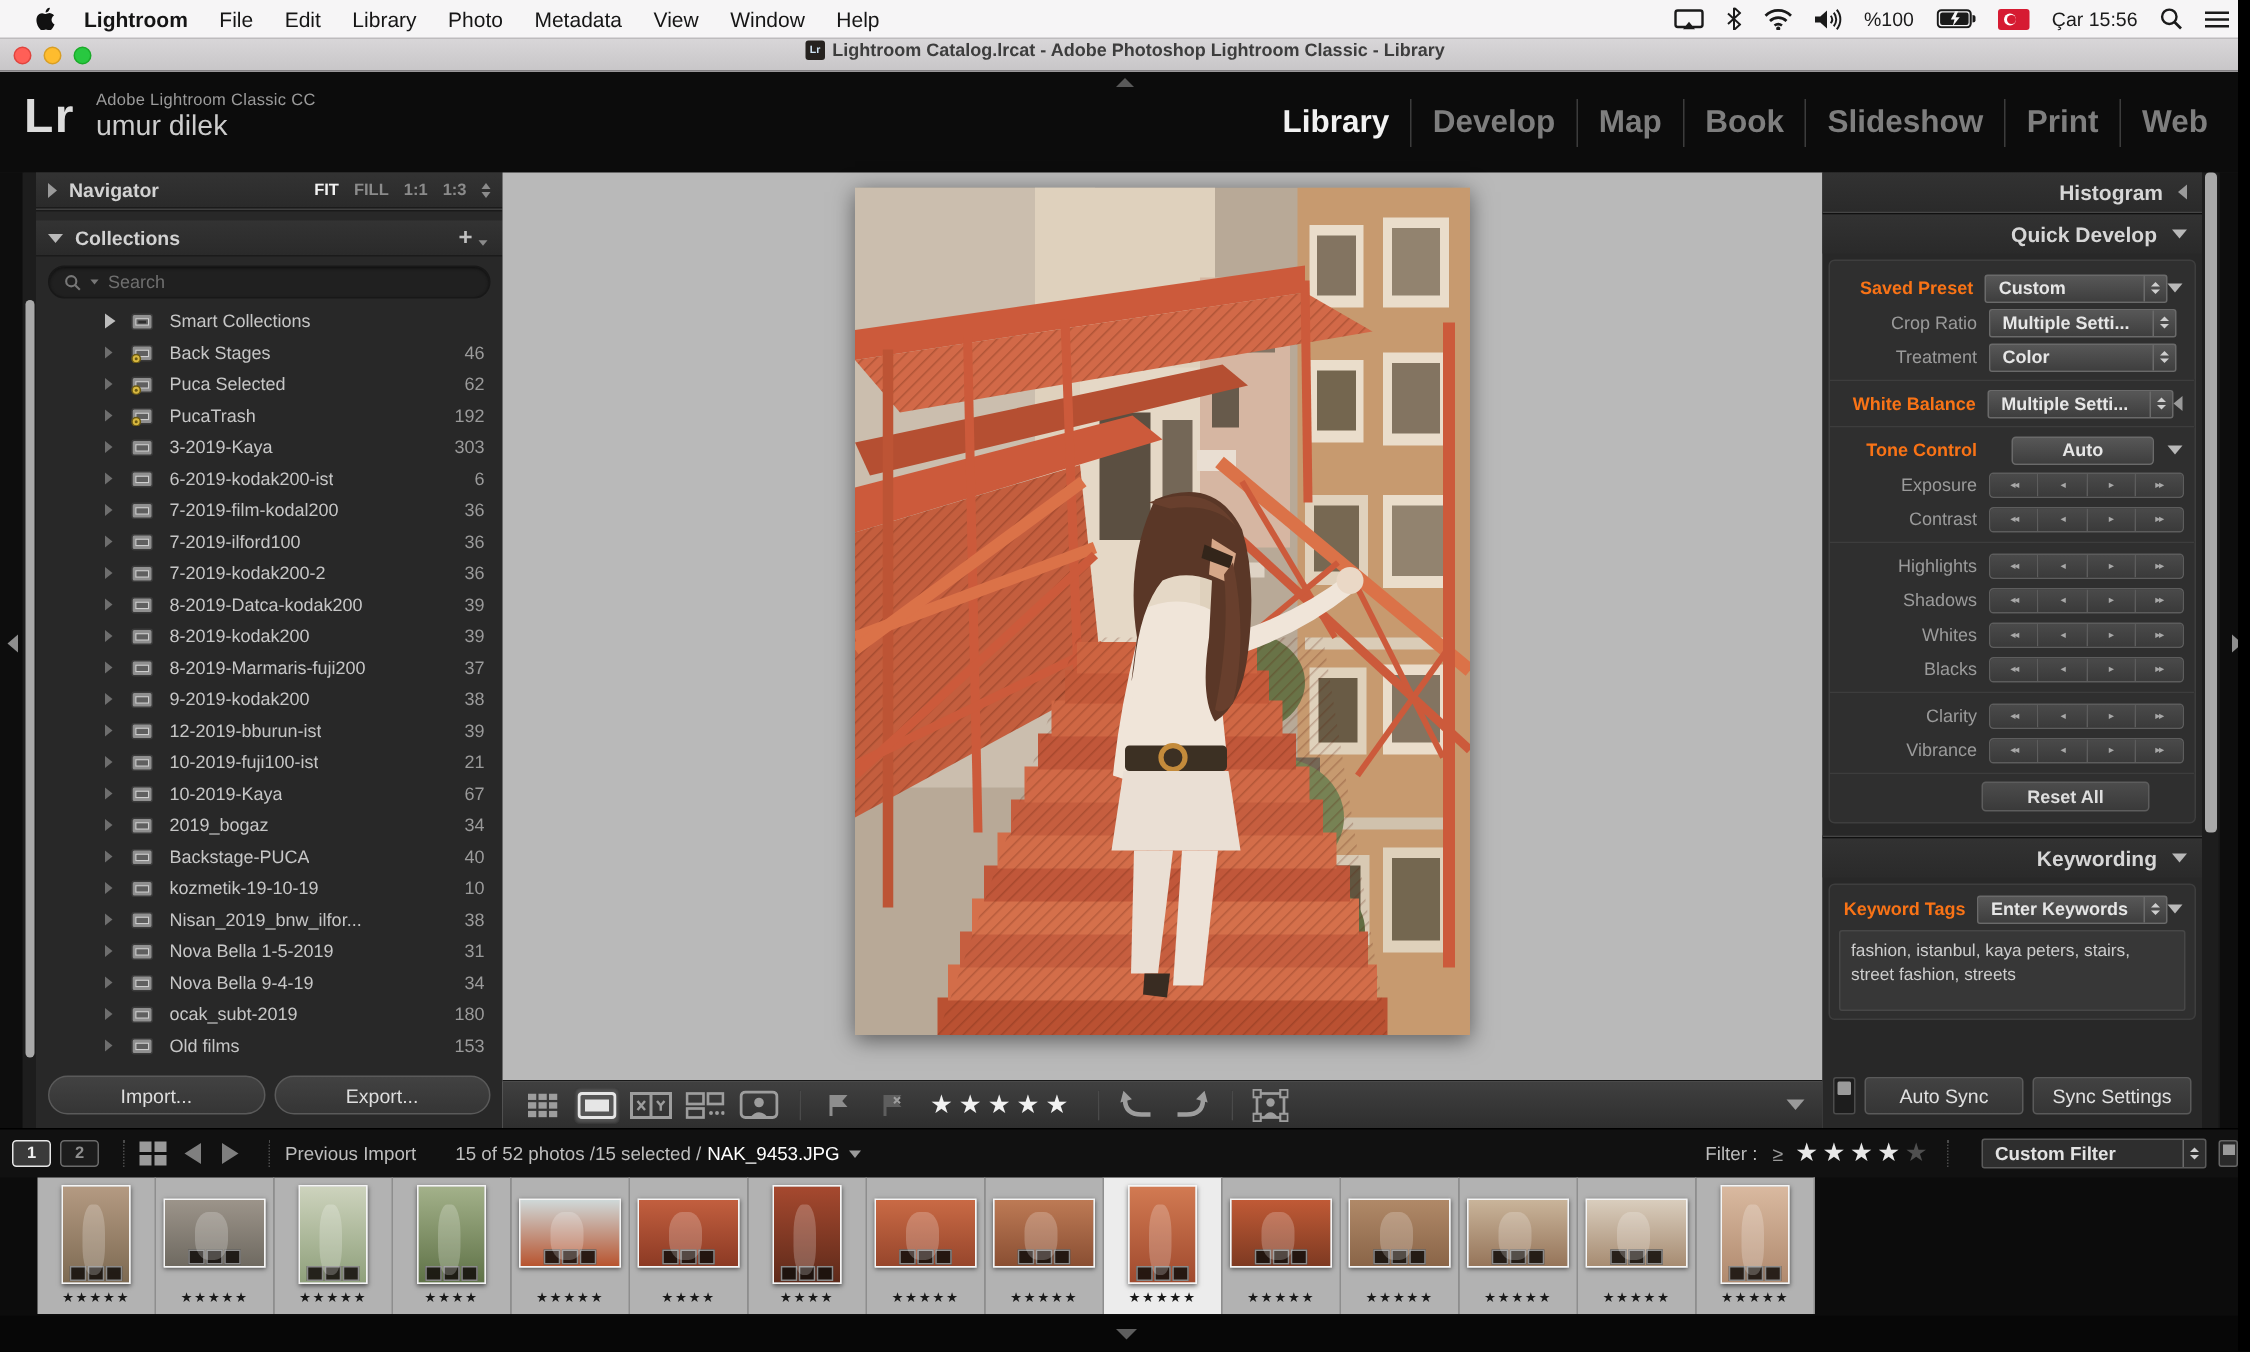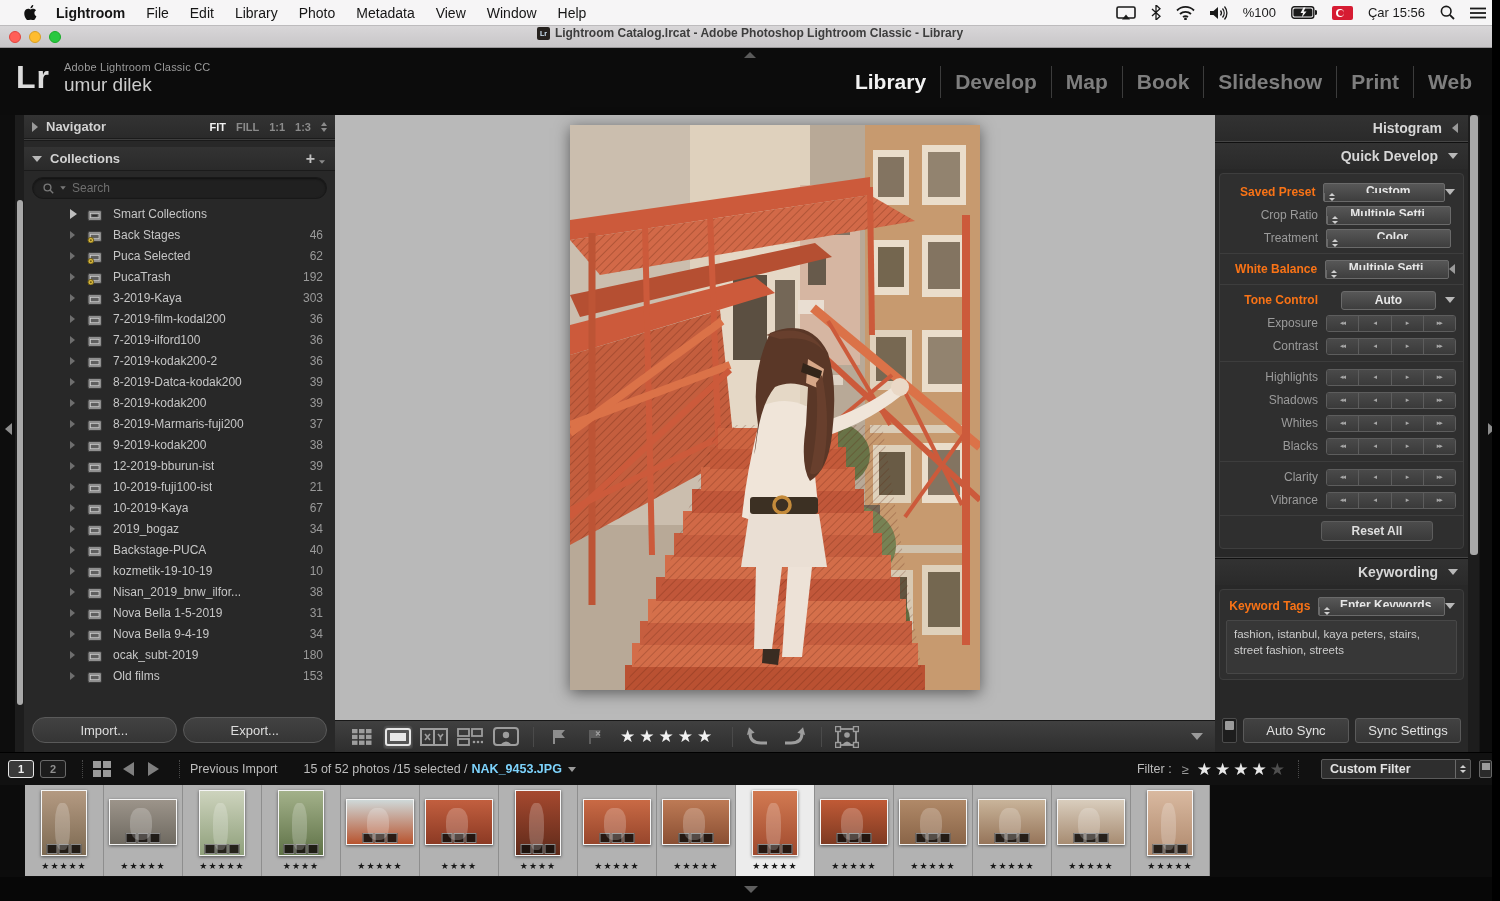--- a/index.html
+++ b/index.html
@@ -107,21 +107,21 @@
   .right-panel { position:absolute; left:1215px; top:0; width:253px; height:637px; background:#282828; }
   .rp-header { height:26px; display:flex; align-items:center; justify-content:flex-end; gap:10px; padding:0 10px;
                background:linear-gradient(#323232,#2a2a2a); }
   .rp-title { font-size:14px; font-weight:700; color:#d6d6d6; }
   .rp-divider { height:2px; background:#101010; border-top:1px solid #454545; }
   .qd-box,.kw-box { margin:4px 4px 0 4px; background:#2f2f2f; border:1px solid #3e3e3e; border-radius:4px; padding:5px 6px; }
   .qd-row { display:flex; align-items:center; height:20px; margin:3px 0; }
   .qd-label { width:92px; text-align:right; font-size:12px; color:#9b9b9b; margin-right:8px; white-space:nowrap;}
   .qd-label.strong { color:#f97316; font-weight:700; }
   .dropdown { width:125px; height:19px; background:linear-gradient(#575757,#3e3e3e); border:1px solid #6a6a6a;
-              border-radius:2px; display:flex; align-items:center; font-size:12px; font-weight:700; color:#e6e6e6;flex-direction:column; }
+              border-radius:2px; display:flex; align-items:center; font-size:12px; font-weight:700; color:#e6e6e6; }
   .dd-text { flex:1; padding-left:8px; white-space:nowrap; overflow:hidden;}
   .dd-step { width:15px; align-self:stretch; border-left:1px solid #6a6a6a; display:flex; flex-direction:column;
              align-items:center; justify-content:center; gap:2px;}
   .dd-step i{ display:block; width:0;height:0;border-left:3px solid transparent;border-right:3px solid transparent;}
   .dd-step .u{border-bottom:3.5px solid #cfcfcf;} .dd-step .d{border-top:3.5px solid #cfcfcf;}
   .qd-right-ico { margin-left:auto; margin-right:2px; }
   .auto-btn { width:95px; height:19px; background:linear-gradient(#575757,#3e3e3e); border:1px solid #6a6a6a; border-radius:3px;
               color:#e6e6e6; font-size:12px; font-weight:700; display:flex; align-items:center; justify-content:center; margin-left:15px;}
   .qd-sep { height:1px; background:#242424; border-bottom:1px solid #3d3d3d; margin:5px -6px; }
   .adj-group { display:flex; width:130px; height:17px; border:1px solid #5d5d5d; border-radius:3px; overflow:hidden; }
@@ -145,21 +145,21 @@
   .win-btn { width:26px; height:18px; border:1px solid #6a6a6a; border-radius:3px; color:#8f8f8f; font-size:11px; font-weight:700;
              display:flex; align-items:center; justify-content:center; margin-right:6px; background:#1c1c1c;}
   .win-btn.active { border-color:#e6e6e6; color:#efefef; background:#3a3a3a; }
   .fs-dotsep { width:1px; height:18px; border-left:1px dotted #4a4a4a; margin:0 10px; }
   .fs-grid { display:grid; grid-template-columns:8px 8px; grid-gap:2px; margin-right:12px;}
   .fs-grid i { display:block; width:8px; height:7px; background:#9a9a9a; }
   .fs-arrow-l { width:0;height:0;border-top:7px solid transparent;border-bottom:7px solid transparent;border-right:11px solid #7f7f7f; margin-right:14px;}
   .fs-arrow-r { width:0;height:0;border-top:7px solid transparent;border-bottom:7px solid transparent;border-left:11px solid #7f7f7f; margin-right:10px;}
   .fs-text { font-size:12.5px; color:#bdbdbd; margin-right:26px; white-space:nowrap;}
   .fs-status { font-size:12.5px; color:#bdbdbd; white-space:nowrap; display:flex; align-items:center; gap:4px;}
-  .fs-file { color:#7dd3fc; font-weight:700;text-align:center; }
+  .fs-file { color:#ffffff; font-weight:400;text-align:center; }
   .fs-file-caret { width:0;height:0;border-left:4px solid transparent;border-right:4px solid transparent;border-top:5px solid #9a9a9a; margin-left:2px;}
   .fs-right { margin-left:auto; display:flex; align-items:center; }
   .filter-label { font-size:12.5px; color:#bdbdbd; margin-right:10px;}
   .gte { font-size:13px; color:#9a9a9a; margin-right:8px; }
   .f-star { font-size:17px; color:#e8e8e8; margin-right:3px; }
   .f-star.dim { color:#4f4f4f; }
   .fs-dd { width:150px; height:20px; background:#2e2e2e; border:1px solid #5a5a5a; border-radius:2px; display:flex; align-items:center;
            font-size:12.5px; font-weight:700; color:#e2e2e2; margin:0 8px 0 12px;}
   .fs-switch { width:13px; height:18px; background:#2a2a2a; border:1px solid #666; border-radius:2px; position:relative;}
   .fs-switch::before{ content:""; position:absolute; left:1.5px; top:1.5px; width:8px; height:7px; background:#9a9a9a;}
@@ -363,20 +363,31 @@
           <div class="coll-row">
             <span class="exp">
               <i></i>
             </span>
             <span class="coll-ico"><svg width="16" height="13" viewBox="0 0 16 13">
                 <rect x="1" y="1.5" width="13.5" height="10" rx="1.5" fill="#8f8f8f" stroke="#3a3a3a"></rect>
                 <rect x="3.6" y="4.5" width="8.4" height="4.2" fill="#5f5f5f" stroke="#cfcfcf" stroke-width="0.7"></rect>
               </svg></span>
             <span class="coll-name">3-2019-Kaya</span>
             <span class="coll-count">303</span>
+          </div>
+          <div class="coll-row">
+            <span class="exp">
+              <i></i>
+            </span>
+            <span class="coll-ico"><svg width="16" height="13" viewBox="0 0 16 13">
+                <rect x="1" y="1.5" width="13.5" height="10" rx="1.5" fill="#8f8f8f" stroke="#3a3a3a"></rect>
+                <rect x="3.6" y="4.5" width="8.4" height="4.2" fill="#5f5f5f" stroke="#cfcfcf" stroke-width="0.7"></rect>
+              </svg></span>
+            <span class="coll-name">6-2019-kodak200-ist</span>
+            <span class="coll-count">6</span>
           </div>
           <div class="coll-row">
             <span class="exp">
               <i></i>
             </span>
             <span class="coll-ico"><svg width="16" height="13" viewBox="0 0 16 13">
                 <rect x="1" y="1.5" width="13.5" height="10" rx="1.5" fill="#8f8f8f" stroke="#3a3a3a"></rect>
                 <rect x="3.6" y="4.5" width="8.4" height="4.2" fill="#5f5f5f" stroke="#cfcfcf" stroke-width="0.7"></rect>
               </svg></span>
             <span class="coll-name">7-2019-film-kodal200</span>

